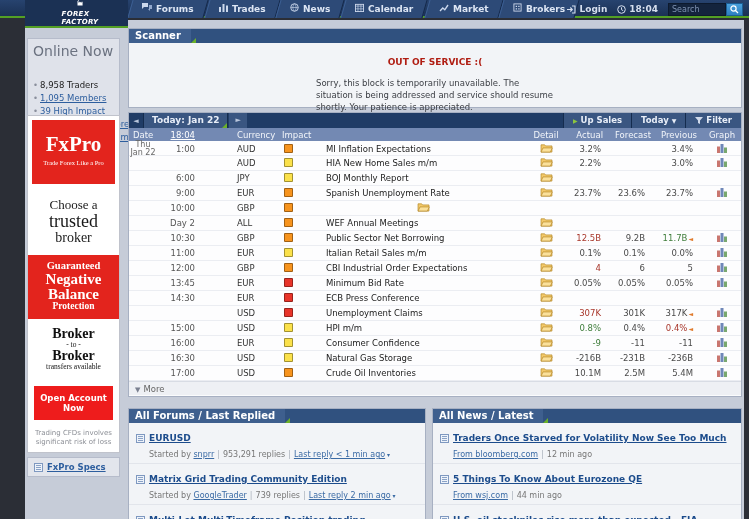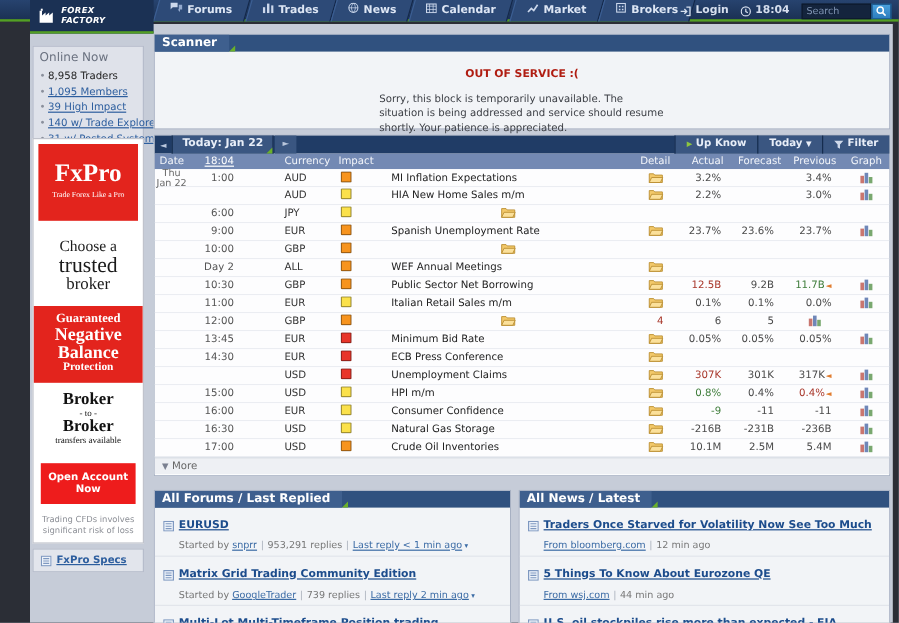--- a/index.html
+++ b/index.html
@@ -3,21 +3,21 @@
 <meta charset="utf-8">
 <style>
   * { box-sizing: border-box; margin:0; padding:0; }
   html,body { width:749px; height:519px; overflow:hidden; }
   body { background:#2b2e36; font-family:"DejaVu Sans", sans-serif; position:relative; }
 
   
   #topnav { position:absolute; top:0; left:0; width:749px; height:18px;
             background:linear-gradient(#27436f,#1b3154); border-bottom:2px solid #53a024; z-index:4; }
   #logo { position:absolute; top:0; left:25px; width:103px; height:28px; background:#1b3154;
-          border-bottom:2px solid #53a024; z-index:6; display:flex; align-items:center; padding-left:7px; gap:4px; }
+          border-bottom:2px solid #53a024; z-index:6; display:flex; align-items:center; padding-left:7px; gap:4px;flex-direction:column; }
   #logo .brand-text { color:#fff; font-size:7px; font-weight:bold; line-height:8px; letter-spacing:.3px; font-style:italic; }
   .nav-tabs { position:absolute; left:130px; top:0; height:18px; display:flex; z-index:5; }
   .nav-tab { position:relative; height:18px; line-height:18px; padding:0 11px; margin-right:1px;
              background:#2d4a77; color:#dde6f4; font-size:9px; font-weight:bold;
              transform:skewX(-16deg); border-right:1px solid #142849; border-left:1px solid #3c5f93; cursor:pointer; }
   .nav-tab > span { display:inline-flex; align-items:center; gap:4px; transform:skewX(16deg); }
   .nav-right { position:absolute; right:6px; top:0; height:18px; display:flex; align-items:center; gap:10px; z-index:5; }
   .nav-link { color:#d6dfee; font-size:9px; font-weight:bold; display:inline-flex; align-items:center; gap:3px; cursor:pointer; }
   .nav-time { color:#d6dfee; font-size:9px; font-weight:bold; display:inline-flex; align-items:center; gap:3px; }
   .searchwrap { display:flex; align-items:center; }
@@ -25,21 +25,21 @@
                       color:#cfd8e6; font-size:8px; padding:0 3px; font-family:"DejaVu Sans",sans-serif; }
   .searchwrap input::placeholder { color:#7f93b2; }
   .search-btn { width:17px; height:13px; background:linear-gradient(#49a0dc,#2d7fc0); border:1px solid #1c5f96;
                 display:flex; align-items:center; justify-content:center; cursor:pointer; }
 
   
   #page { position:absolute; top:20px; left:25px; width:719px; height:499px; background:#c6ccd8; }
 
   
   #online-box { position:absolute; left:2px; top:18px; width:93px; background:#dfe2ea; border:1px solid #b6bccb; padding:4px 5px 6px; }
-  #online-box .ttl { color:#6b7280; font-size:10px; margin-bottom:4px; }
+  #online-box .ttl { color:#6b7280; font-size:14px; margin-bottom:20px; }
   .online-item { font-size:8.5px; line-height:13px; color:#222; white-space:nowrap; }
   .online-item .blt { color:#8a8f9c; margin-right:2px; }
   .online-item a { color:#2d5e9e; text-decoration:underline; cursor:pointer; }
   #ad-box { position:absolute; left:2px; top:95px; width:93px; height:338px; background:#fff; border:1px solid #c0c3cc;
             text-align:center; cursor:pointer; font-family:"Liberation Serif","DejaVu Serif",serif; overflow:hidden; }
   .ad-red1 { background:#e3241d; color:#fff; margin:4px 4px 0; height:64px; padding-top:12px; }
   .ad-red1 .big { font-size:21px; font-weight:bold; }
   .ad-red1 .tag { font-size:6.5px; margin-top:2px; }
   .ad-head { color:#1a1a1a; padding:14px 0 10px; line-height:1.05; }
   .ad-head .l1 { font-size:13px; }
@@ -255,21 +255,21 @@
   </div>
 
   <div class="panel" id="calendar">
     <div class="cal-titlebar">
       <span class="cal-arrow">◄</span>
       <span class="cal-today-btn">Today: Jan 22</span>
       <span class="cal-next-btn">►</span>
       <span class="cal-tb-right">
         <span class="cal-tb-btn">
             <span class="play-ico">▶</span>
-            <span>Up Know</span>
+            <span>Up Sales</span>
           </span>
         <span class="cal-tb-btn">
             <span>Today</span>
             <span class="caret">▼</span>
           </span>
         <span class="cal-tb-btn">
           <svg width="8" height="8" viewBox="0 0 8 8">
               <path d="M0 0h8L5 3.4V7L3 6V3.4z" fill="#cfd9ea"></path>
             </svg>
           <span>Filter</span>
@@ -328,20 +328,21 @@
               <rect x="1" y="3.5" width="3" height="6.5" fill="#c9766f"></rect>
               <rect x="4.5" y="1" width="3" height="9" fill="#6f87b8"></rect>
               <rect x="8" y="4.5" width="3" height="5.5" fill="#79a86f"></rect>
             </svg></div>
         </div>
         <div class="cal-grid cal-row">
           <div class="c-date"></div>
           <div class="c-time">6:00</div>
           <div class="c-cur">JPY</div>
           <div class="c-imp"><span class="imp-sq" style="background: rgb(251, 225, 75);"></span></div>
+          <div class="c-event">BOJ Monthly Report</div>
           <div class="c-detail"><svg width="13" height="10" viewBox="0 0 14 11">
               <path d="M1 2h4l1 1.2h7V10H1z" fill="#f3c96a" stroke="#b98c2e" stroke-width=".8"></path>
               <path d="M1 10l2.2-4.6H13.4L11.2 10z" fill="#fbe09a" stroke="#b98c2e" stroke-width=".8"></path>
             </svg></div>
           <div class="c-num"></div>
           <div class="c-num"></div>
           <div class="c-num"></div>
           <div class="c-graph"></div>
         </div>
         <div class="cal-grid cal-row">
@@ -428,20 +429,21 @@
               <rect x="1" y="3.5" width="3" height="6.5" fill="#c9766f"></rect>
               <rect x="4.5" y="1" width="3" height="9" fill="#6f87b8"></rect>
               <rect x="8" y="4.5" width="3" height="5.5" fill="#79a86f"></rect>
             </svg></div>
         </div>
         <div class="cal-grid cal-row">
           <div class="c-date"></div>
           <div class="c-time">12:00</div>
           <div class="c-cur">GBP</div>
           <div class="c-imp"><span class="imp-sq" style="background: rgb(247, 148, 30);"></span></div>
+          <div class="c-event">CBI Industrial Order Expectations</div>
           <div class="c-detail"><svg width="13" height="10" viewBox="0 0 14 11">
               <path d="M1 2h4l1 1.2h7V10H1z" fill="#f3c96a" stroke="#b98c2e" stroke-width=".8"></path>
               <path d="M1 10l2.2-4.6H13.4L11.2 10z" fill="#fbe09a" stroke="#b98c2e" stroke-width=".8"></path>
             </svg></div>
           <div class="c-num"><span style="color: rgb(168, 55, 43);">4</span></div>
           <div class="c-num"><span style="color: rgb(74, 74, 74);">6</span></div>
           <div class="c-num"><span style="color: rgb(74, 74, 74);">5</span></div>
           <div class="c-graph"><svg width="12" height="10" viewBox="0 0 12 10">
               <rect x="1" y="3.5" width="3" height="6.5" fill="#c9766f"></rect>
               <rect x="4.5" y="1" width="3" height="9" fill="#6f87b8"></rect>

